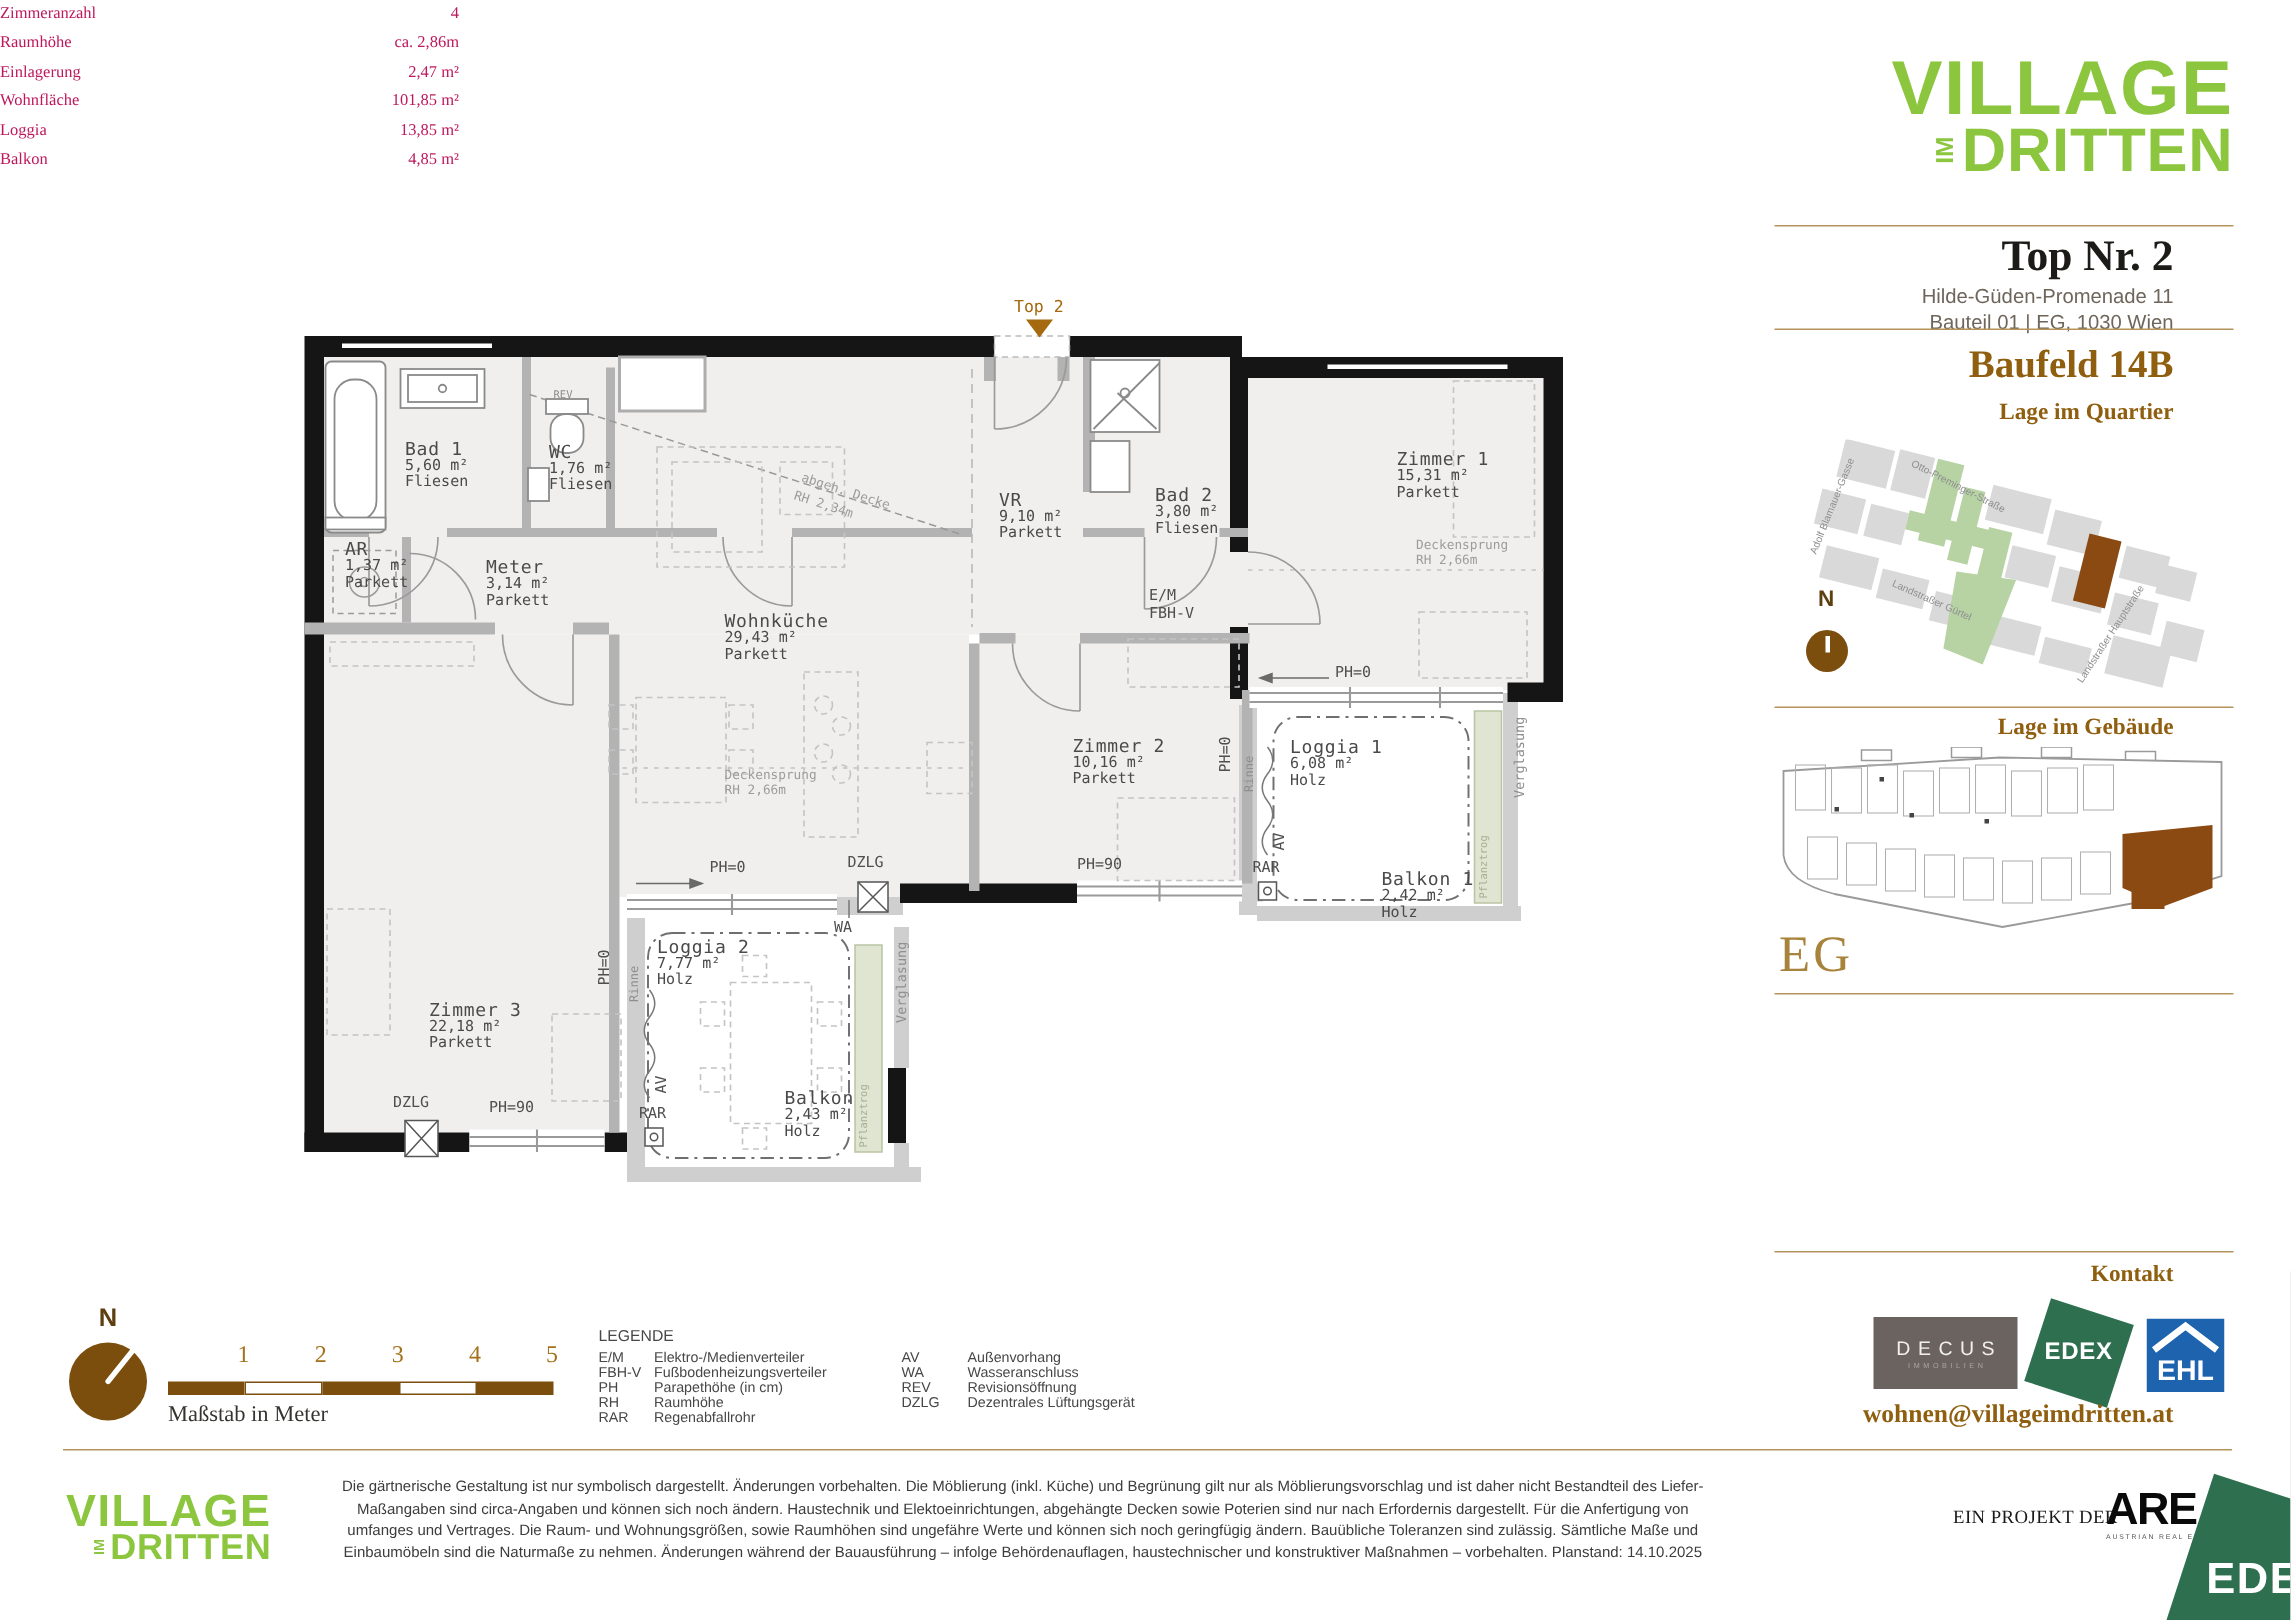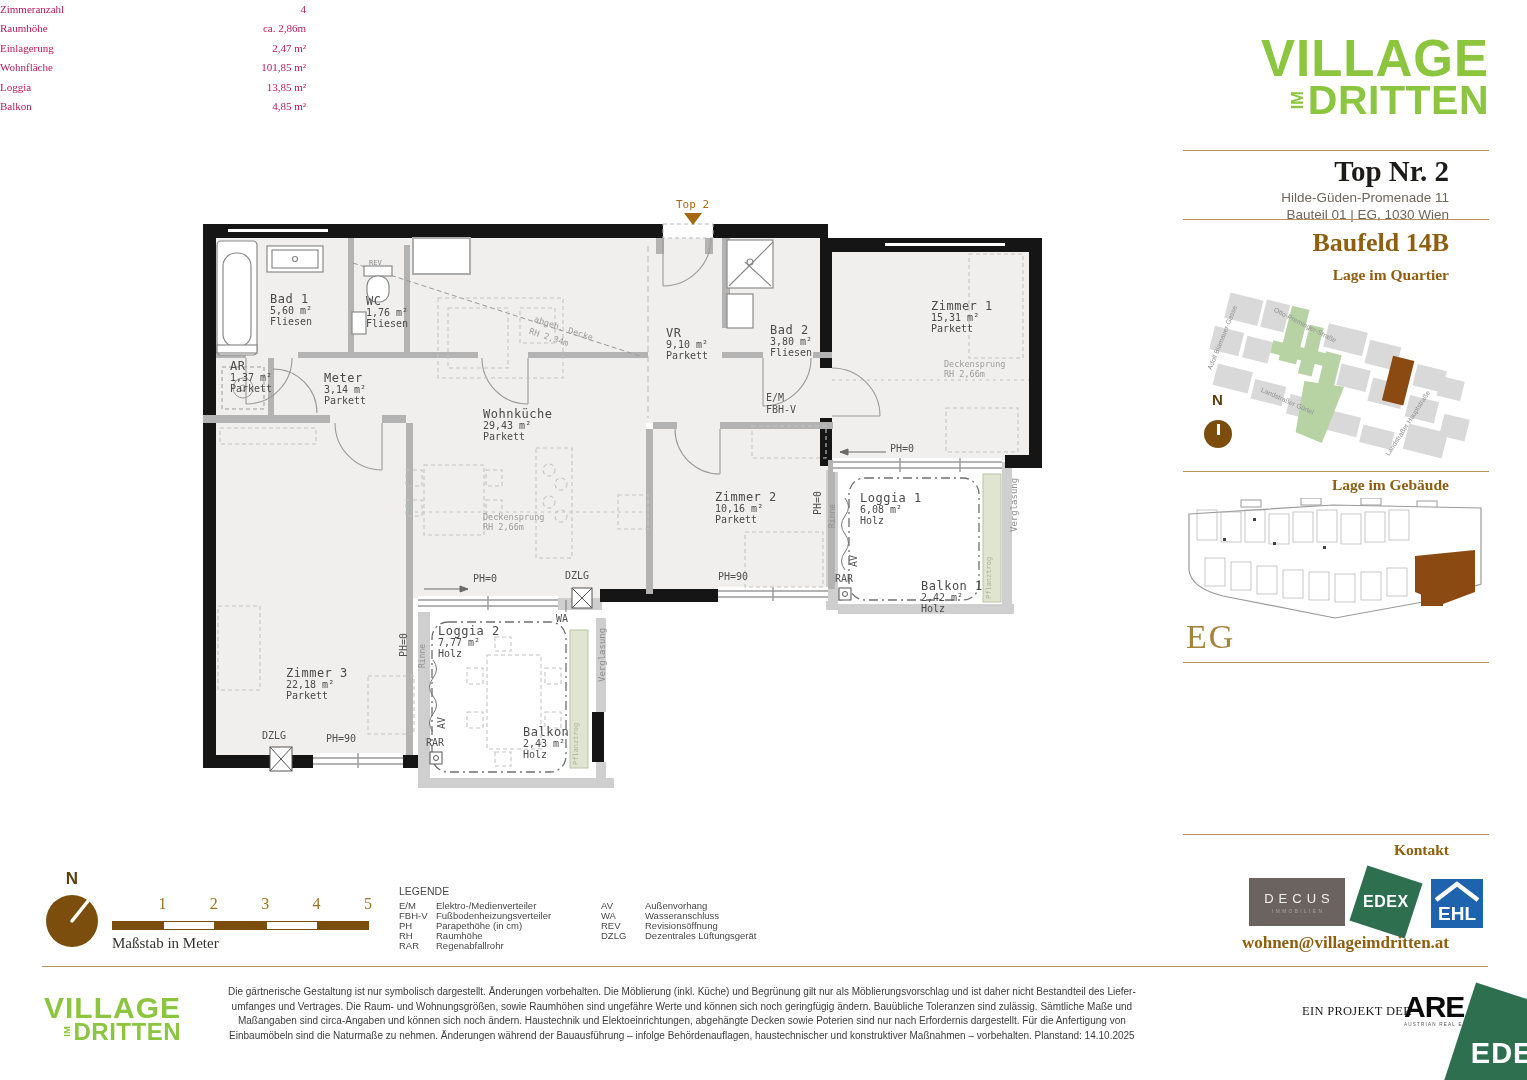--- a/index.html
+++ b/index.html
@@ -553,22 +553,22 @@
 
   <div class="vlogo logo-small">
     <div class="v1">VILLAGE</div>
     <div class="v2">
       <span class="im">IM</span>
       <span>DRITTEN</span>
     </div>
   </div>
   <div class="abs disc" id="disc">
       <div>Die gärtnerische Gestaltung ist nur symbolisch dargestellt. Änderungen vorbehalten. Die Möblierung (inkl. Küche) und Begrünung gilt nur als Möblierungsvorschlag und ist daher nicht Bestandteil des Liefer-</div>
+      <div>Maßangaben sind circa-Angaben und können sich noch ändern. Haustechnik und Elektoeinrichtungen, abgehängte Decken sowie Poterien sind nur nach Erfordernis dargestellt. Für die Anfertigung von</div>
       <div>umfanges und Vertrages. Die Raum- und Wohnungsgrößen, sowie Raumhöhen sind ungefähre Werte und können sich noch geringfügig ändern. Bauübliche Toleranzen sind zulässig. Sämtliche Maße und</div>
-      <div>Maßangaben sind circa-Angaben und können sich noch ändern. Haustechnik und Elektoeinrichtungen, abgehängte Decken sowie Poterien sind nur nach Erfordernis dargestellt. Für die Anfertigung von</div>
       <div>Einbaumöbeln sind die Naturmaße zu nehmen. Änderungen während der Bauausführung – infolge Behördenauflagen, haustechnischer und konstruktiver Maßnahmen – vorbehalten. Planstand: 14.10.2025</div>
     </div>
   <div class="abs projekt">EIN PROJEKT DER</div>
   <div class="abs are">
     <div class="aw">ARE</div>
     <div class="as">AUSTRIAN REAL ESTATE</div>
   </div>
   <div class="edex-sq edex-ft">
     <span>EDEX</span>
   </div>

